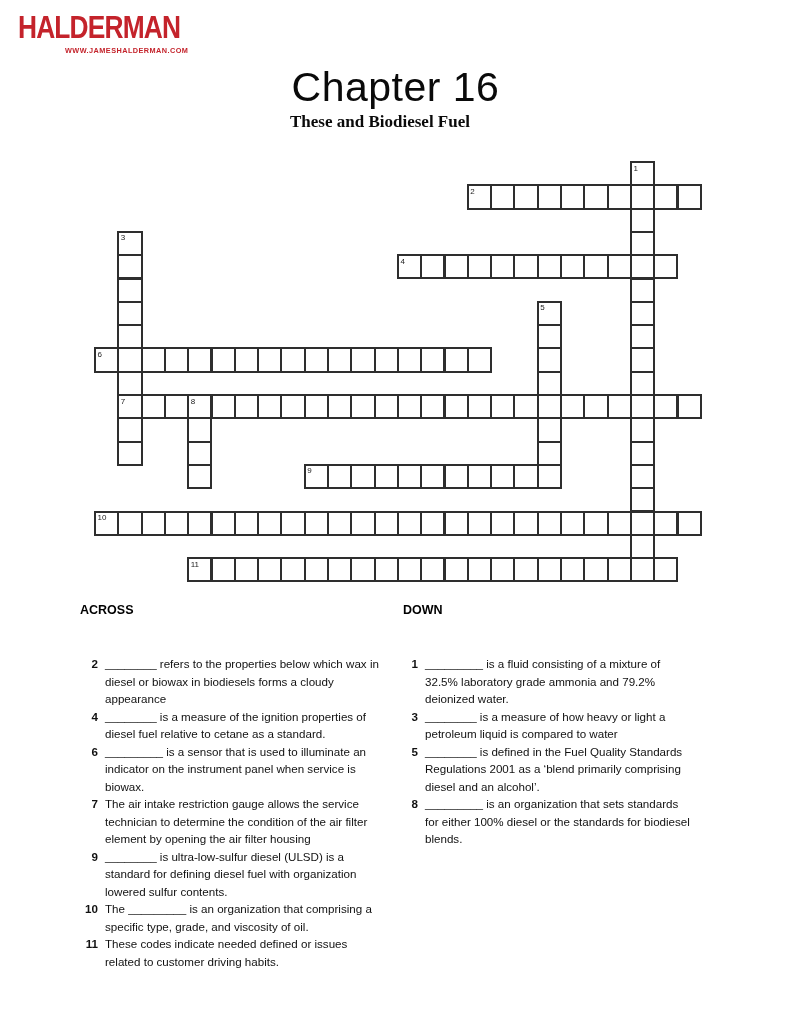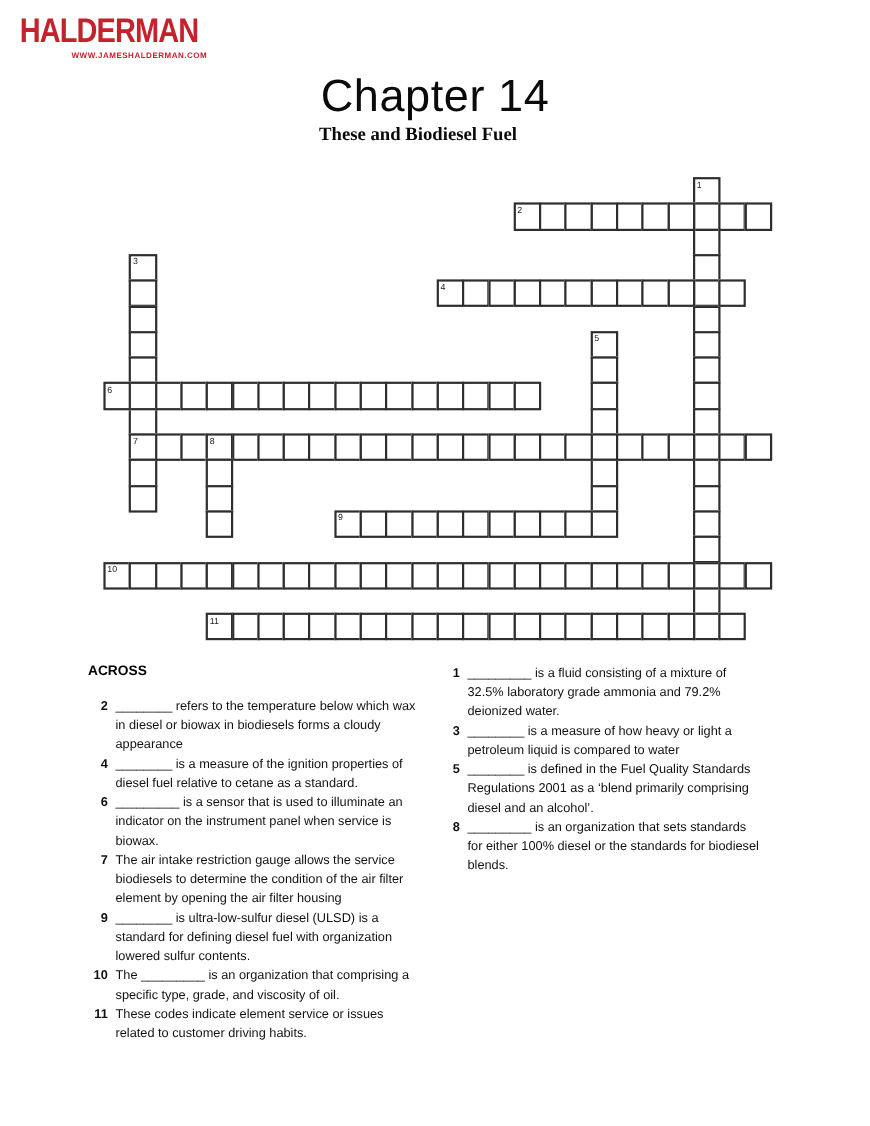--- a/index.html
+++ b/index.html
@@ -34,38 +34,38 @@
     border:2px solid #2e2e2e;background:#fff;
   }
   .cellnum{
     position:absolute;left:1.5px;top:0.5px;font-size:8px;line-height:9px;
     color:#222;font-family:"Liberation Sans",sans-serif;
   }
   
   .clue-col{position:absolute;top:603px;}
   .clue-col.across{left:80px;width:305px;}
   .clue-col.down{left:403px;width:295px;}
-  .clue-head{font-size:12.5px;font-weight:700;color:#000;margin:0 0 15px 0;line-height:15px;}
+  .clue-head{font-size:12.5px;font-weight:700;color:#000;margin:0 0 37px 0;line-height:15px;}
   .clue{display:flex;align-items:flex-start;}
   .clue .cnum{flex:none;text-align:right;font-weight:700;font-size:11.6px;line-height:17.5px;}
   .across .cnum{width:18px;}
   .down .cnum{width:15px;}
   .clue .ctext{margin-left:7px;font-size:11.6px;line-height:17.5px;}
   .across .ctext{width:276px;}
   .down .ctext{width:266px;}
 </style>
 </head>
 <body>
 
 <div class="logo-wrap">
   <span class="logo-text" style="color: rgb(196, 35, 43);">HALDERMAN</span>
   <span class="logo-sub" style="color: rgb(196, 35, 43);">WWW.JAMESHALDERMAN.COM</span>
 </div>
 
-<div class="page-title">Chapter 14</div>
+<div class="page-title">Chapter 16</div>
 <div class="page-subtitle">These and Biodiesel Fuel</div>
 
 <div class="grid">
     <div class="cell" style="left: 535.9px; top: 0px;">
       <span class="cellnum">1</span>
     </div>
     <div class="cell" style="left: 535.9px; top: 23.3px;"></div>
     <div class="cell" style="left: 535.9px; top: 46.6px;"></div>
     <div class="cell" style="left: 535.9px; top: 69.9px;"></div>
     <div class="cell" style="left: 535.9px; top: 93.2px;"></div>
@@ -236,50 +236,51 @@
     <div class="cell" style="left: 489.3px; top: 396.1px;"></div>
     <div class="cell" style="left: 512.6px; top: 396.1px;"></div>
     <div class="cell" style="left: 559.2px; top: 396.1px;"></div>
   </div>
 
 <div class="clue-col across">
   <div class="clue-head">ACROSS</div>
   <div id="across-list">
       <div class="clue">
         <div class="cnum">2</div>
-        <div class="ctext">________ refers to the temperature below which wax in diesel or biowax in biodiesels forms a cloudy appearance</div>
+        <div class="ctext">________ refers to the properties below which wax in diesel or biowax in biodiesels forms a cloudy appearance</div>
       </div>
       <div class="clue">
         <div class="cnum">4</div>
         <div class="ctext">________ is a measure of the ignition properties of diesel fuel relative to cetane as a standard.</div>
       </div>
       <div class="clue">
         <div class="cnum">6</div>
         <div class="ctext">_________ is a sensor that is used to illuminate an indicator on the instrument panel when service is biowax.</div>
       </div>
       <div class="clue">
         <div class="cnum">7</div>
-        <div class="ctext">The air intake restriction gauge allows the service biodiesels to determine the condition of the air filter element by opening the air filter housing</div>
+        <div class="ctext">The air intake restriction gauge allows the service technician to determine the condition of the air filter element by opening the air filter housing</div>
       </div>
       <div class="clue">
         <div class="cnum">9</div>
         <div class="ctext">________ is ultra-low-sulfur diesel (ULSD) is a standard for defining diesel fuel with organization lowered sulfur contents.</div>
       </div>
       <div class="clue">
         <div class="cnum">10</div>
         <div class="ctext">The _________ is an organization that comprising a specific type, grade, and viscosity of oil.</div>
       </div>
       <div class="clue">
         <div class="cnum">11</div>
-        <div class="ctext">These codes indicate element service or issues related to customer driving habits.</div>
+        <div class="ctext">These codes indicate needed defined or issues related to customer driving habits.</div>
       </div>
     </div>
 </div>
 
 <div class="clue-col down">
+  <div class="clue-head">DOWN</div>
   <div id="down-list">
       <div class="clue">
         <div class="cnum">1</div>
         <div class="ctext">_________ is a fluid consisting of a mixture of 32.5% laboratory grade ammonia and 79.2% deionized water.</div>
       </div>
       <div class="clue">
         <div class="cnum">3</div>
         <div class="ctext">________ is a measure of how heavy or light a petroleum liquid is compared to water</div>
       </div>
       <div class="clue">

